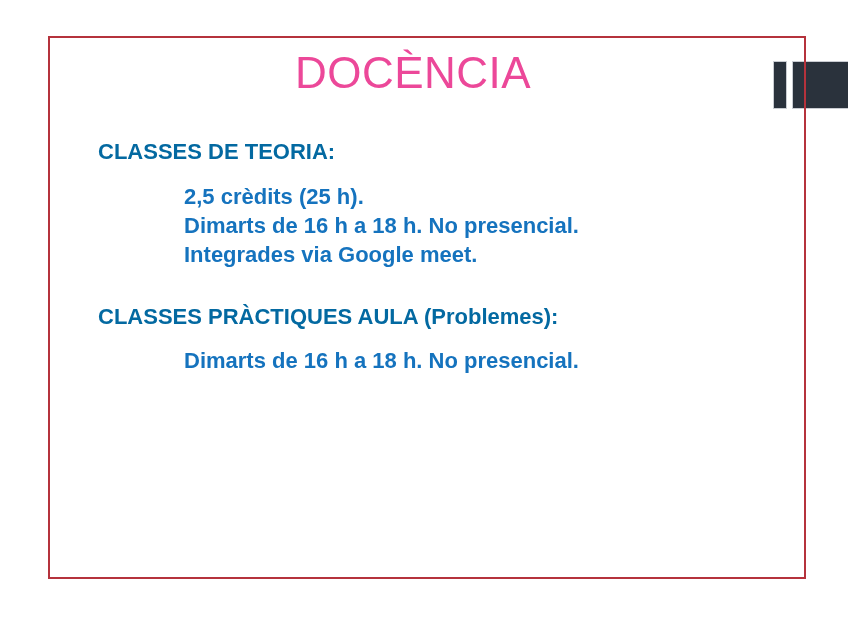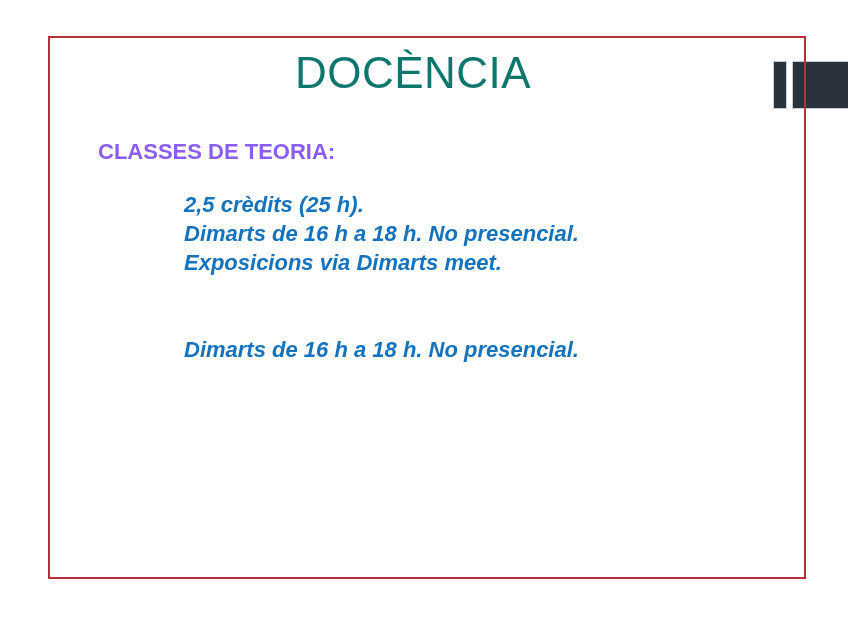--- a/index.html
+++ b/index.html
@@ -59,48 +59,47 @@
     box-sizing: border-box;
     background: transparent;
   }
 
   #title {
     position: absolute;
     left: 48px;
     top: 50px;
     width: 730px;
     text-align: center;
-    color: #0f766e;
+    color: #ec4899;
     font-size: 44px;
     font-weight: normal;
     letter-spacing: 0.5px;
     line-height: 1.05;
     white-space: nowrap;
   }
 
   #content {
     position: absolute;
     left: 98px;
     top: 138px;
     width: 680px;
     color: #1573be;
     font-weight: bold;
   }
 
   .heading {
     font-size: 22px;
     line-height: 1.25;
-    color: #8b5cf6;
+    color: #0369a1;
     white-space: nowrap;
   }
 
   .detail-block {
     margin-left: 86px;
-    margin-top: 24px;
-    font-style: italic;
+    margin-top: 16px;
   }
 
   .detail-line {
     font-size: 22px;
     line-height: 1.32;
     color: #1573be;
     white-space: nowrap;
   }
 
   .gap-between-sections {
@@ -121,27 +120,28 @@
 
   <div id="title">DOCÈNCIA</div>
 
   <div id="content">
 
     <div class="section">
       <div class="heading">CLASSES DE TEORIA:</div>
       <div class="detail-block">
         <div class="detail-line">2,5 crèdits (25 h).</div>
         <div class="detail-line">Dimarts de 16 h a 18 h. No presencial.</div>
-        <div class="detail-line">Exposicions via Dimarts meet.</div>
+        <div class="detail-line">Integrades via Google meet.</div>
       </div>
     </div>
 
     <div class="gap-between-sections"></div>
 
     <div class="section">
+      <div class="heading">CLASSES PRÀCTIQUES AULA (Problemes):</div>
       <div class="detail-block">
         <div class="detail-line">Dimarts de 16 h a 18 h. No presencial.</div>
       </div>
     </div>
 
   </div>
 
 </div>
 
 </body></html>

